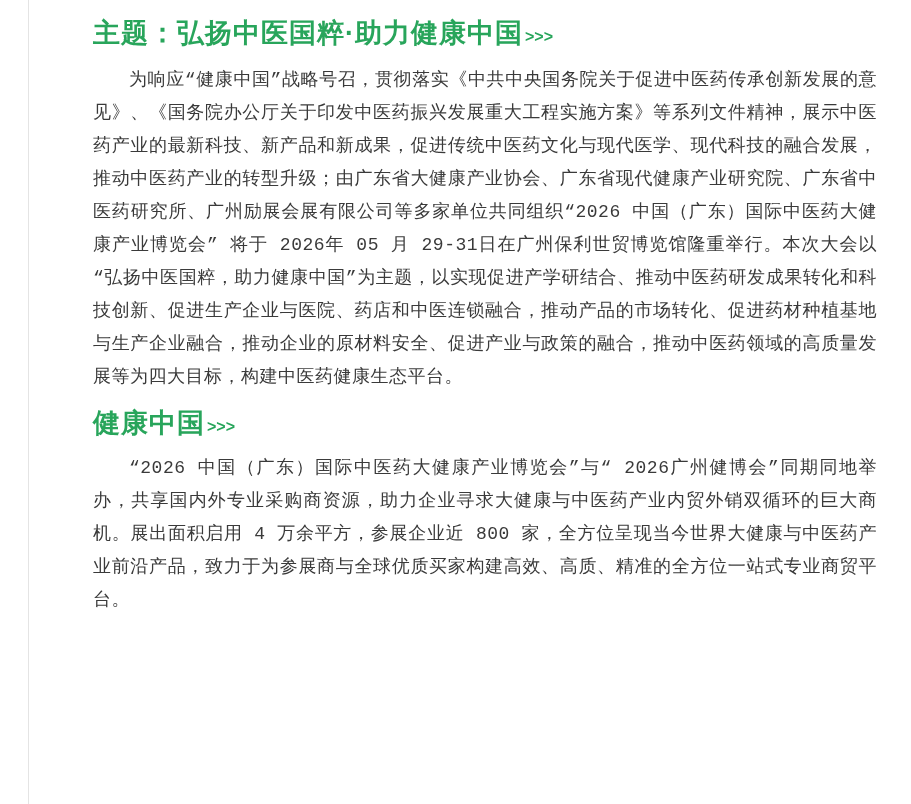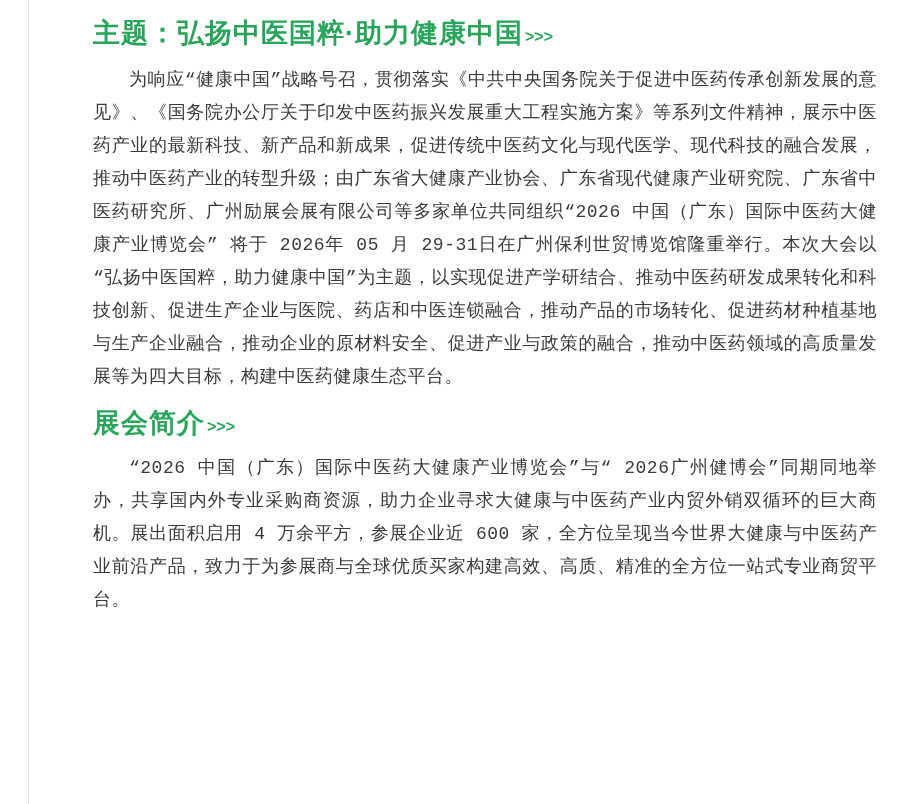--- a/index.html
+++ b/index.html
@@ -56,17 +56,17 @@
 <body>
 
 <div class="page">
 
   <section class="section-theme">
     <h2 class="section-heading"><span>主题：弘扬中医国粹·助力健康中国</span><span class="arrows">&gt;&gt;&gt;</span></h2>
     <p class="body-para">为响应“健康中国”战略号召，贯彻落实《中共中央国务院关于促进中医药传承创新发展的意见》、《国务院办公厅关于印发中医药振兴发展重大工程实施方案》等系列文件精神，展示中医药产业的最新科技、新产品和新成果，促进传统中医药文化与现代医学、现代科技的融合发展，推动中医药产业的转型升级；由广东省大健康产业协会、广东省现代健康产业研究院、广东省中医药研究所、广州励展会展有限公司等多家单位共同组织“2026 中国（广东）国际中医药大健康产业博览会” 将于 2026年 05 月 29-31日在广州保利世贸博览馆隆重举行。本次大会以“弘扬中医国粹，助力健康中国”为主题，以实现促进产学研结合、推动中医药研发成果转化和科技创新、促进生产企业与医院、药店和中医连锁融合，推动产品的市场转化、促进药材种植基地与生产企业融合，推动企业的原材料安全、促进产业与政策的融合，推动中医药领域的高质量发展等为四大目标，构建中医药健康生态平台。</p>
   </section>
 
   <section class="section-intro">
-    <h2 class="section-heading"><span>展会简介</span><span class="arrows">&gt;&gt;&gt;</span></h2>
-    <p class="body-para">“2026 中国（广东）国际中医药大健康产业博览会”与“ 2026广州健博会”同期同地举办，共享国内外专业采购商资源，助力企业寻求大健康与中医药产业内贸外销双循环的巨大商机。展出面积启用 4 万余平方，参展企业近 600 家，全方位呈现当今世界大健康与中医药产业前沿产品，致力于为参展商与全球优质买家构建高效、高质、精准的全方位一站式专业商贸平台。</p>
+    <h2 class="section-heading"><span>健康中国</span><span class="arrows">&gt;&gt;&gt;</span></h2>
+    <p class="body-para">“2026 中国（广东）国际中医药大健康产业博览会”与“ 2026广州健博会”同期同地举办，共享国内外专业采购商资源，助力企业寻求大健康与中医药产业内贸外销双循环的巨大商机。展出面积启用 4 万余平方，参展企业近 800 家，全方位呈现当今世界大健康与中医药产业前沿产品，致力于为参展商与全球优质买家构建高效、高质、精准的全方位一站式专业商贸平台。</p>
   </section>
 
 </div>
 
 </body></html>

